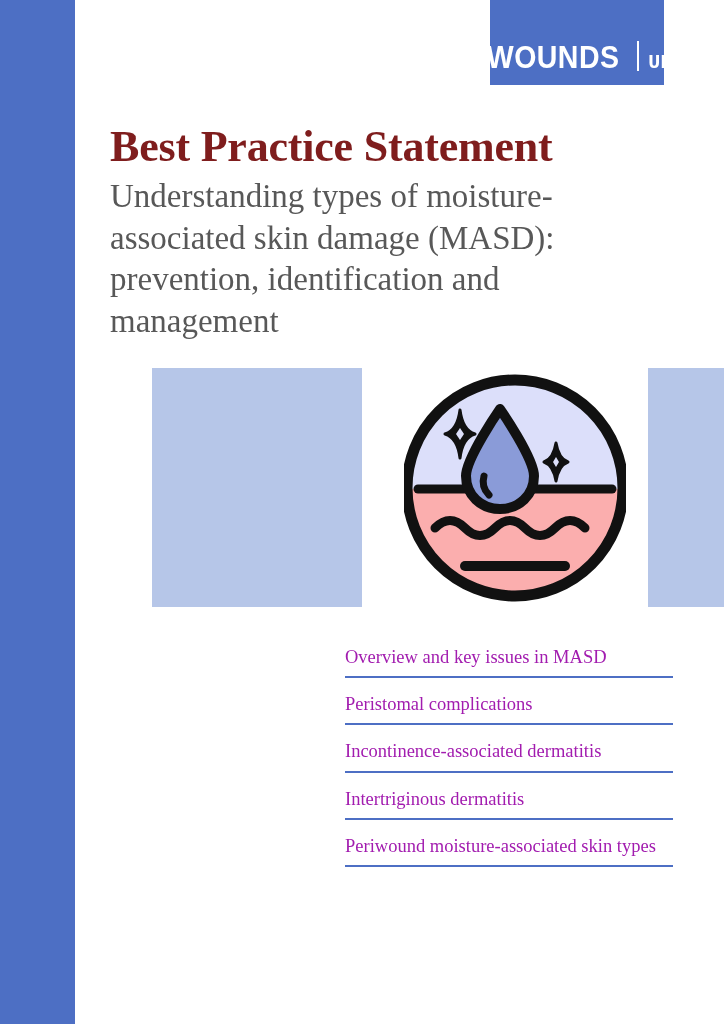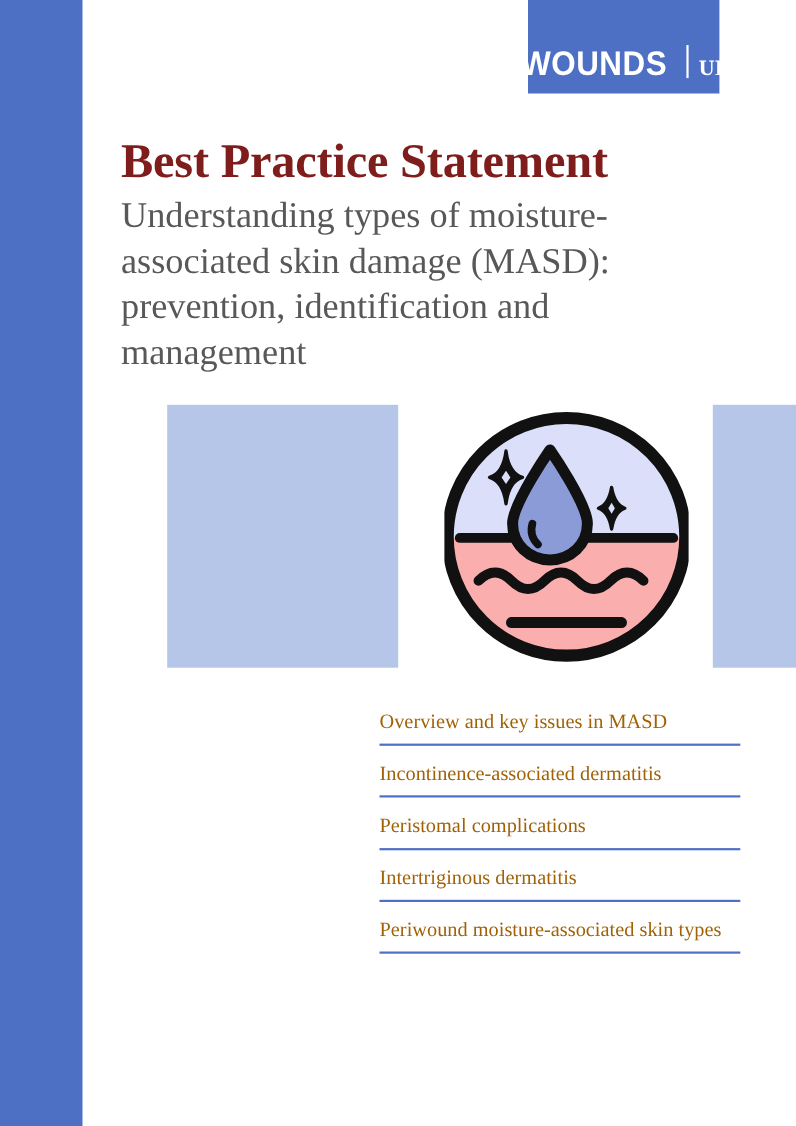--- a/index.html
+++ b/index.html
@@ -24,21 +24,21 @@
     left: 0;
     top: 0;
     width: 75px;
     height: 1024px;
     background: #4d6fc4;
   }
 
   
   .logo-box {
     position: absolute;
-    left: 480px;
+    left: 490px;
     top: 0;
     width: 174px;
     height: 85px;
     background: #4d6fc4;
     display: flex;
     align-items: flex-end;
     justify-content: center;
     padding-bottom: 12px;
     box-sizing: border-box;
   }
@@ -59,21 +59,21 @@
   }
   .logo-rule {
     width: 2px;
     height: 30px;
     background: #ffffff;
     margin: 0 9px 0 12px;
     position: relative;
     top: 3px;
   }
   .logo-suffix {
-    font-family: Liberation Serif, serif;
+    font-family: Liberation Mono, monospace;
     font-weight: bold;
     font-size: 20px;
     color: #ffffff;
     line-height: 1;
     letter-spacing: 0.3px;
   }
 
   
   .title-area {
     position: absolute;
@@ -149,21 +149,21 @@
   .contents {
     position: absolute;
     left: 345px;
     top: 645px;
     width: 328px;
   }
   .toc-item {
     font-family: "Liberation Serif", serif;
     font-size: 18.5px;
     line-height: 1.31;
-    color: #a16207;
+    color: #a21caf;
     padding: 0 0 7px 0;
     border-bottom: 2px solid #4d6fc4;
     margin-bottom: 14px;
   }
   .toc-item:last-child { margin-bottom: 0; }
 </style>
 </head>
 <body>
 
 <div id="cover">
@@ -217,19 +217,19 @@
       <path d="M80 106 C78 113 80 120 85 125" fill="none" stroke="#111111" stroke-width="7" stroke-linecap="round"></path>
 
       <path d="M31 158 C41 148 51 148 61 158 C71 168 81 168 91 158 C101 148 111 148 121 158 C131 168 141 168 151 158 C161 148 171 148 181 158" fill="none" stroke="#111111" stroke-width="9" stroke-linecap="round" stroke-linejoin="round"></path>
 
       <line x1="61" y1="196" x2="161" y2="196" stroke="#111111" stroke-width="10" stroke-linecap="round"></line>
     </svg>
   </div>
 
   <div class="contents">
     <div class="toc-item">Overview and key issues in MASD</div>
+    <div class="toc-item">Peristomal complications</div>
     <div class="toc-item">Incontinence-associated dermatitis</div>
-    <div class="toc-item">Peristomal complications</div>
     <div class="toc-item">Intertriginous dermatitis</div>
     <div class="toc-item">Periwound moisture-associated skin types</div>
   </div>
 
 </div>
 
 </body></html>

